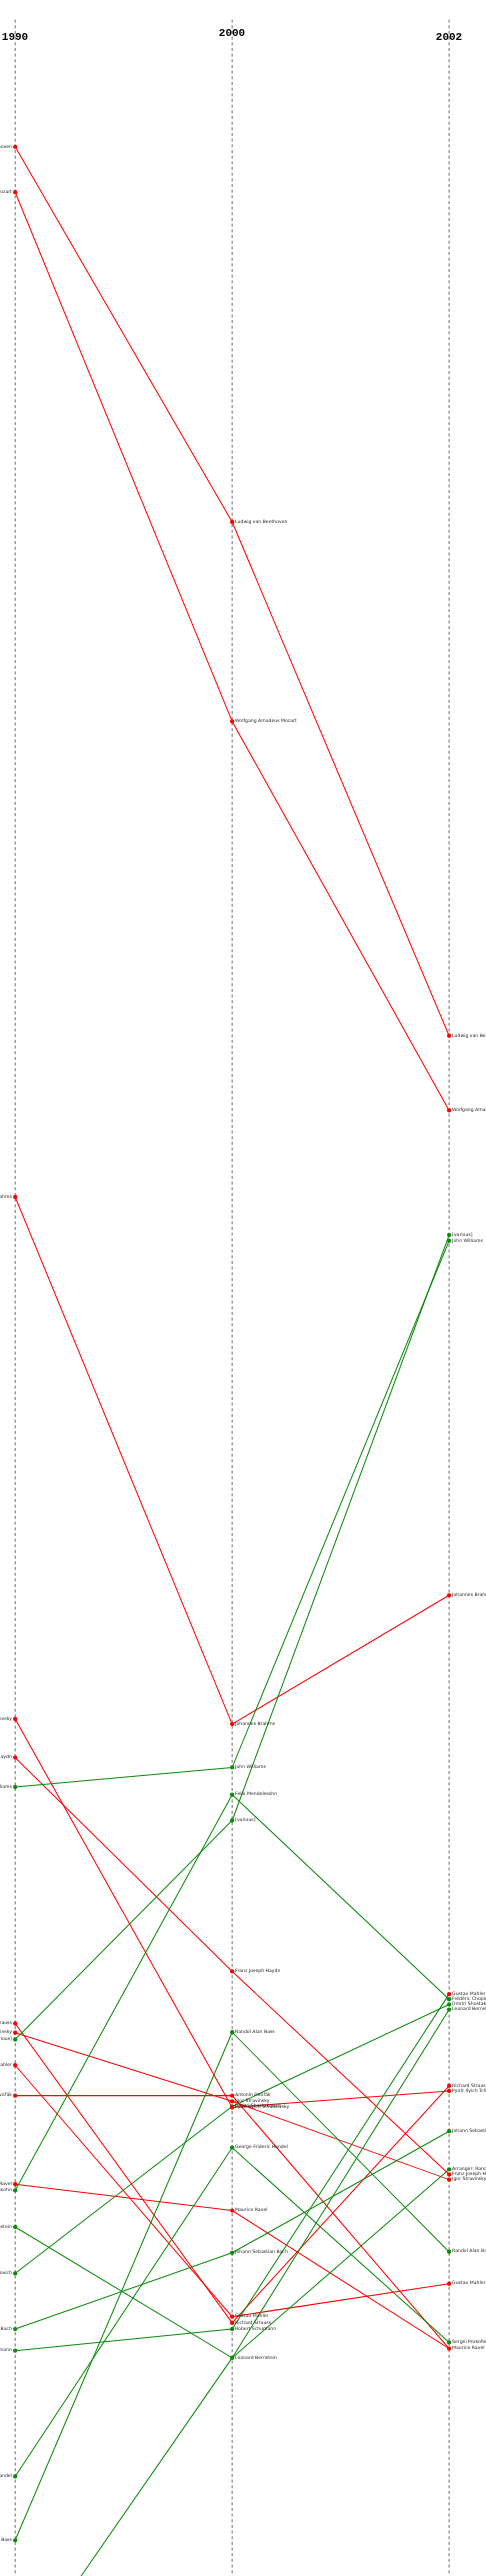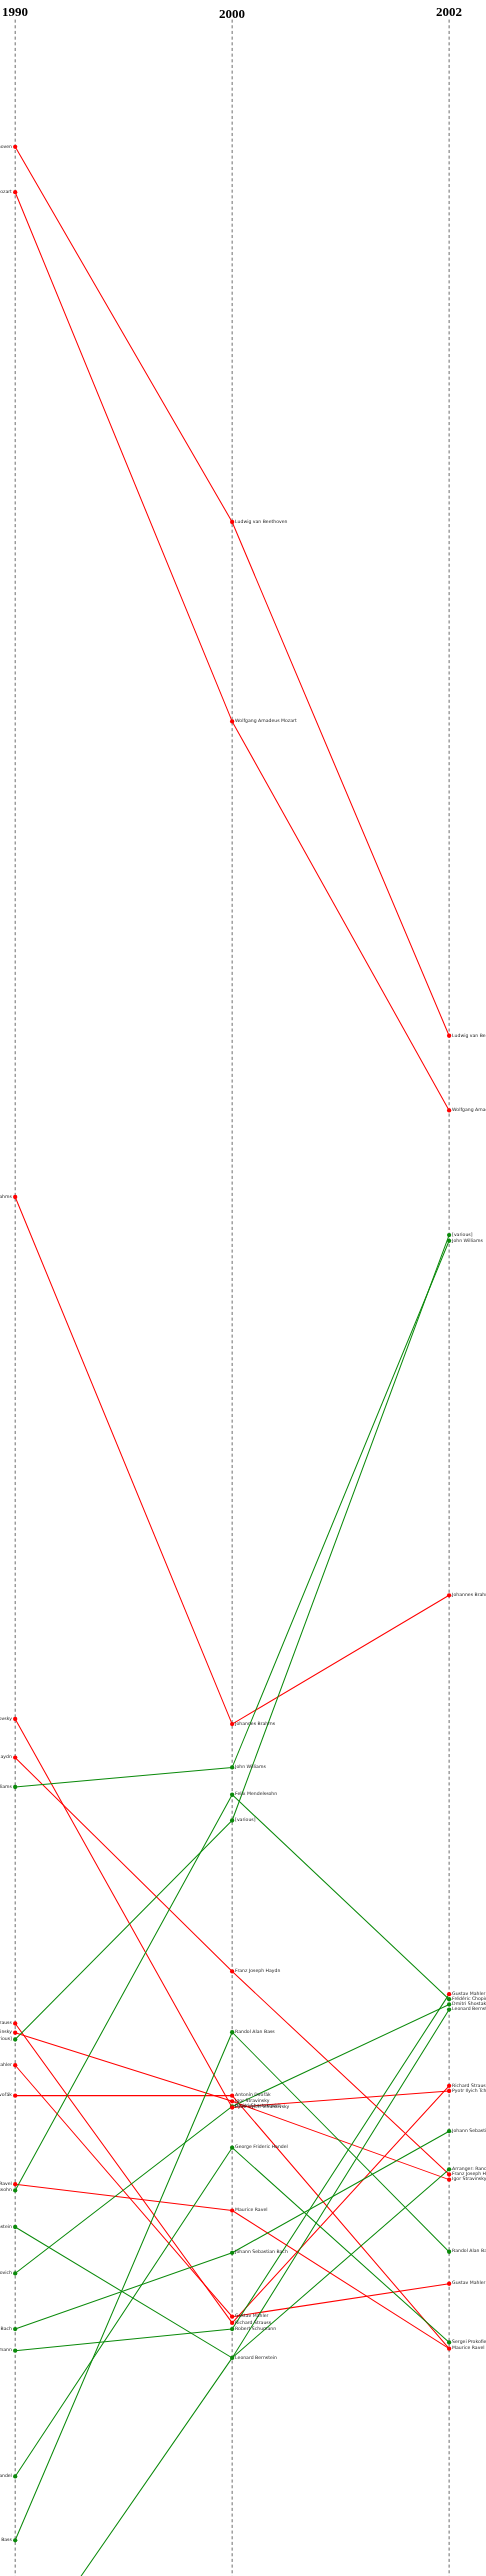--- a/index.html
+++ b/index.html
@@ -1,20 +1,20 @@
 <!DOCTYPE html>
 <html style="font-size:8.2px"><head>
 <meta charset="utf-8">
 <style>
   html,body{margin:0;padding:0;background:#ffffff;}
   body{width:486px;height:2816px;font-family:"DejaVu Sans",sans-serif;color:#1a1a1a;}
   #stage{position:relative;width:486px;height:2816px;overflow:hidden;background:#fff;}
   #svg{position:absolute;left:0;top:0;width:486px;height:2816px;}
-  .col-head{position:absolute;font-weight:bold;font-size:13px;color:#000;
-            font-family:Liberation Serif, serif;transform:translateX(-50%);white-space:nowrap;}
+  .col-head{position:absolute;font-weight:bold;font-size:11px;color:#000;
+            font-family:Liberation Mono, monospace;transform:translateX(-50%);white-space:nowrap;margin-top:27px;}
   .node-lbl{position:absolute;font-size:4.6px;color:#1a1a1a;white-space:nowrap;line-height:5.2px;
             font-family:"DejaVu Sans",sans-serif;}
   .node-lbl.lft{transform:translate(-100%,-50%);padding-right:3.1px;}
   .node-lbl.rgt{transform:translate(0,-50%);padding-left:3.1px;}
 </style>
 </head>
 <body>
 
 <div id="stage">
   <svg id="svg" viewBox="0 0 944 5465" preserveAspectRatio="none">
@@ -104,21 +104,21 @@
       <line x1="240.21428571428575" y1="5416" x2="240.21428571428575" y2="5421" stroke="#000" stroke-width="1"></line>
       <line x1="345.57142857142867" y1="5416" x2="345.57142857142867" y2="5421" stroke="#000" stroke-width="1"></line>
       <line x1="450.9285714285715" y1="5416" x2="450.9285714285715" y2="5421" stroke="#000" stroke-width="1"></line>
       <line x1="556.2857142857144" y1="5416" x2="556.2857142857144" y2="5421" stroke="#000" stroke-width="1"></line>
       <line x1="661.6428571428572" y1="5416" x2="661.6428571428572" y2="5421" stroke="#000" stroke-width="1"></line>
       <line x1="767.0000000000001" y1="5416" x2="767.0000000000001" y2="5421" stroke="#000" stroke-width="1"></line>
       <line x1="872.3571428571429" y1="5416" x2="872.3571428571429" y2="5421" stroke="#000" stroke-width="1"></line>
     </svg>
   <div id="heads">
       <div class="col-head" style="left: 15px; top: 4.1px;">1990</div>
-      <div class="col-head" style="left: 232px; top: 6px;">2000</div>
+      <div class="col-head" style="left: 232px; top: 0;">2000</div>
       <div class="col-head" style="left: 449px; top: 4.1px;">2002</div>
     </div>
   <div id="labels">
       <div class="node-lbl lft" style="left: 15px; top: 147px;">Ludwig van Beethoven</div>
       <div class="node-lbl lft" style="left: 15px; top: 192px;">Wolfgang Amadeus Mozart</div>
       <div class="node-lbl lft" style="left: 15px; top: 1197px;">Johannes Brahms</div>
       <div class="node-lbl lft" style="left: 15px; top: 1719px;">Pyotr Ilyich Tchaikovsky</div>
       <div class="node-lbl lft" style="left: 15px; top: 1757px;">Franz Joseph Haydn</div>
       <div class="node-lbl lft" style="left: 15px; top: 1787px;">John Williams</div>
       <div class="node-lbl lft" style="left: 15px; top: 2023px;">Richard Strauss</div>

